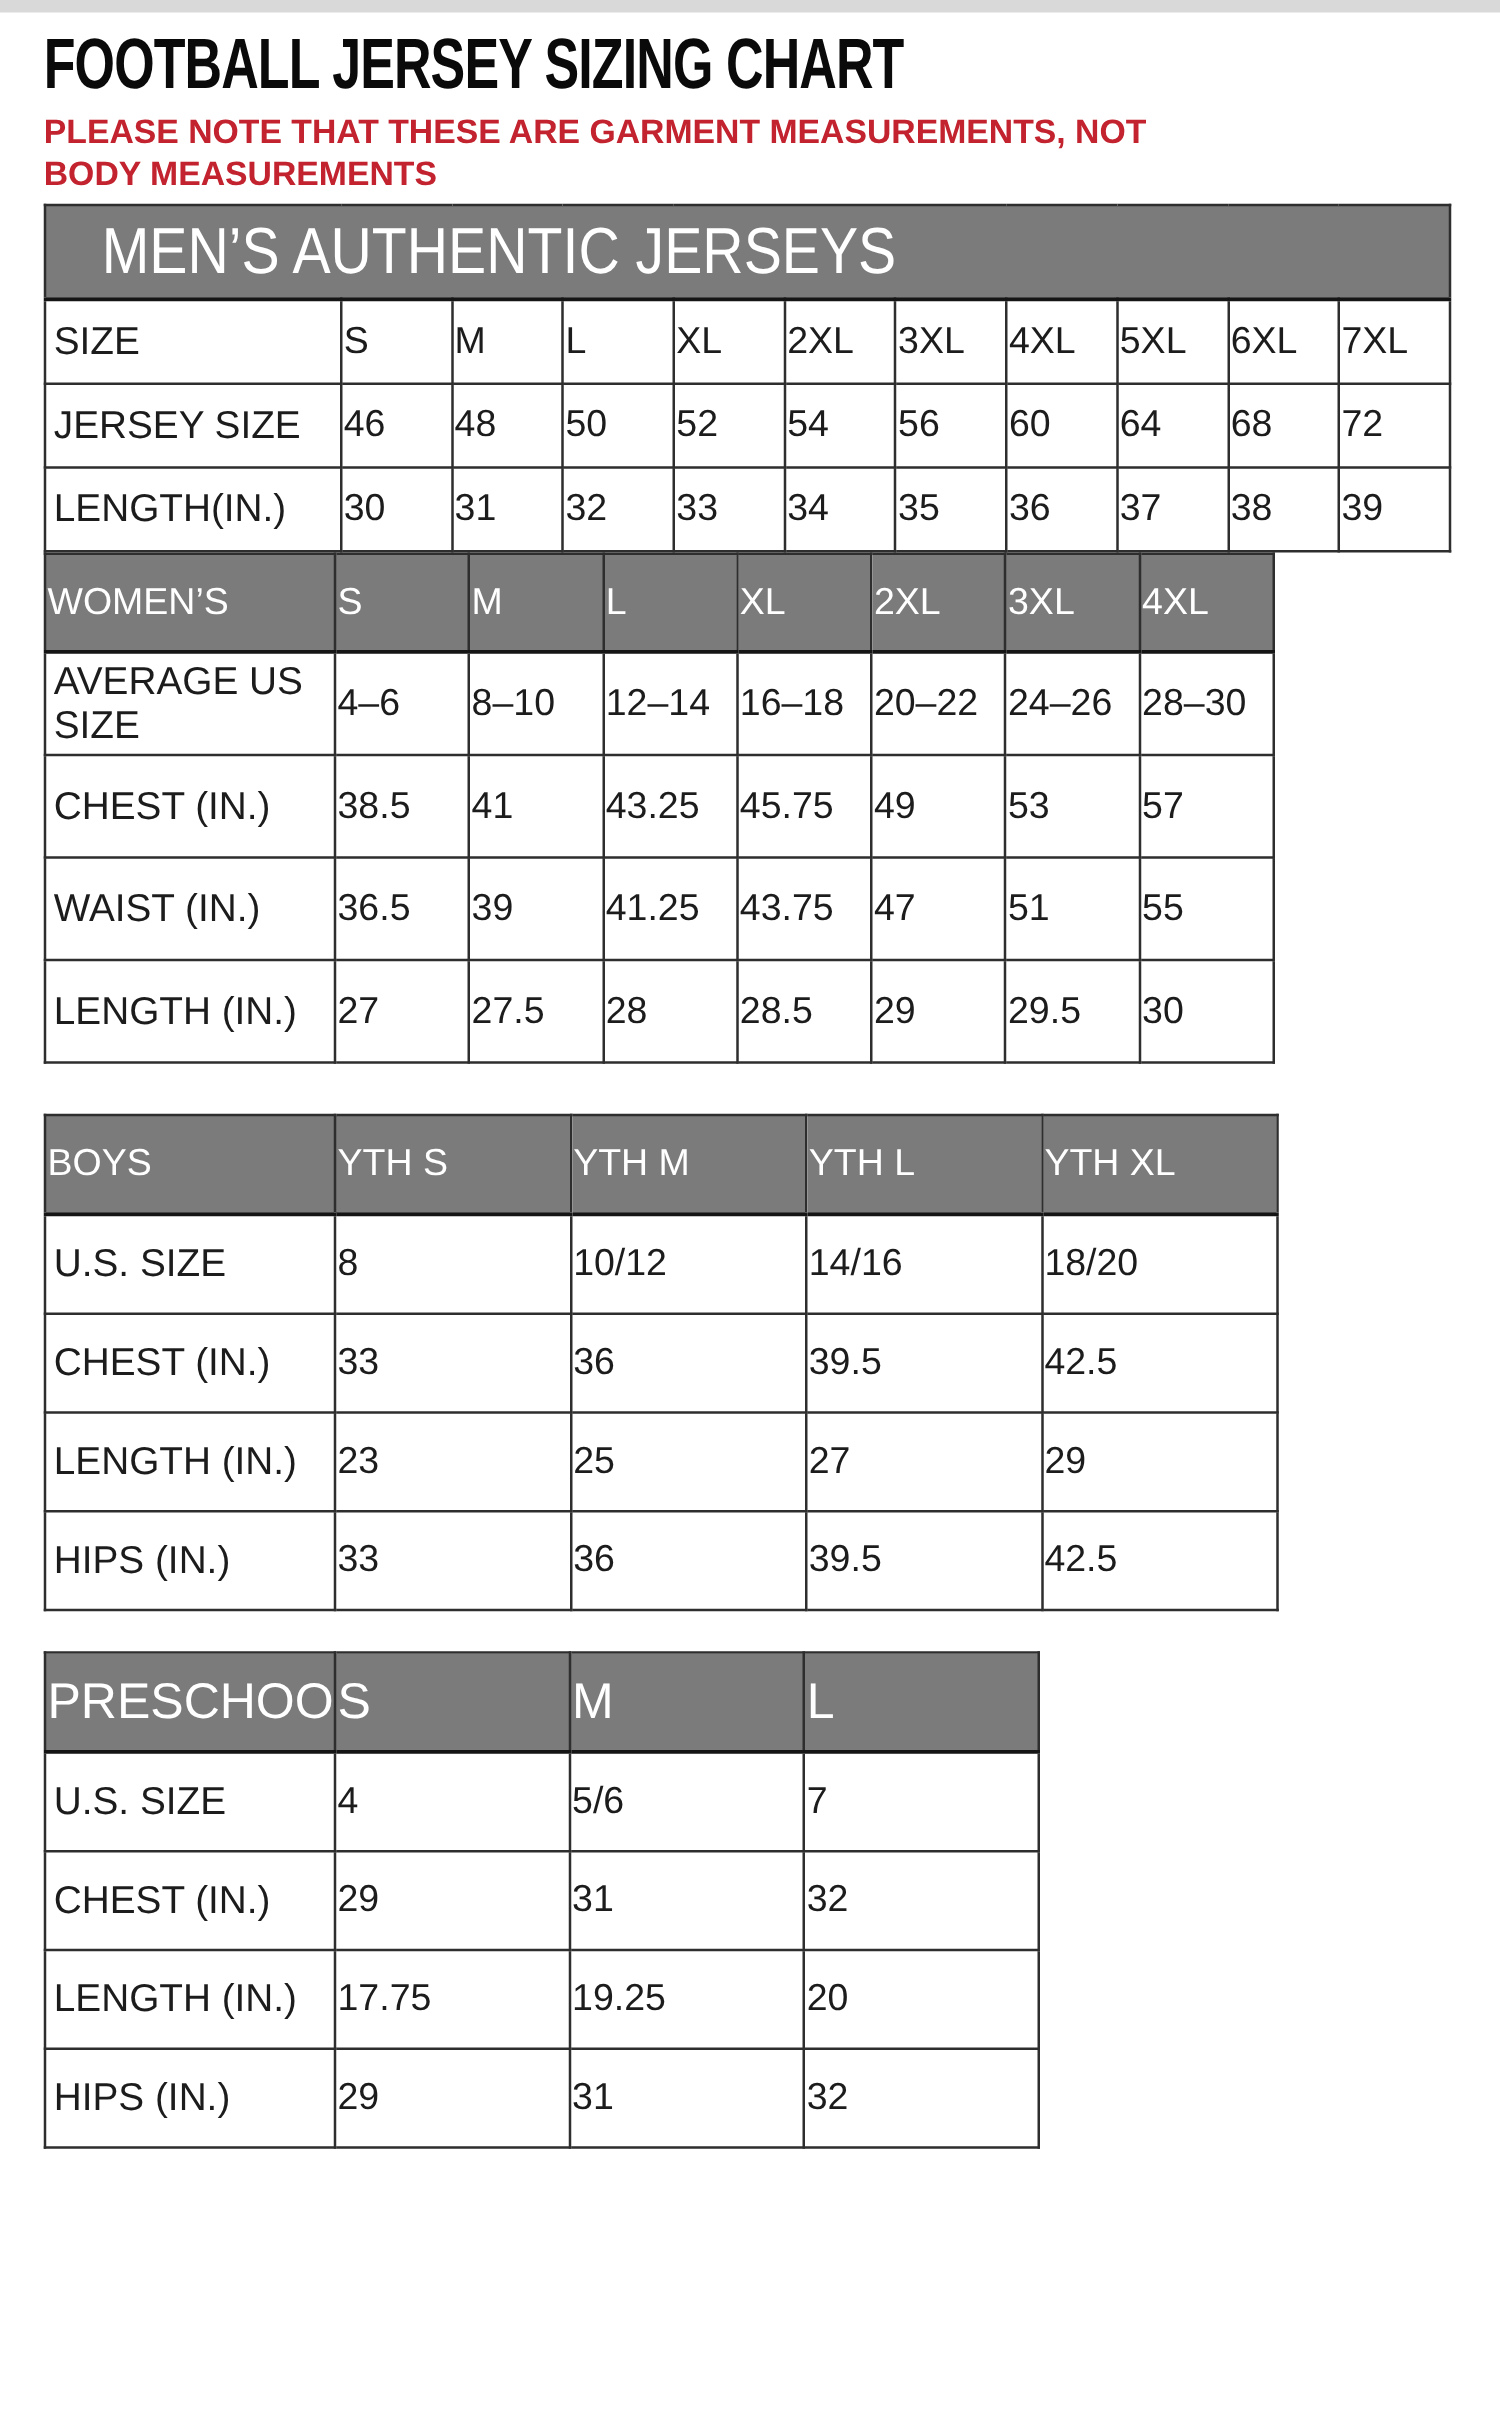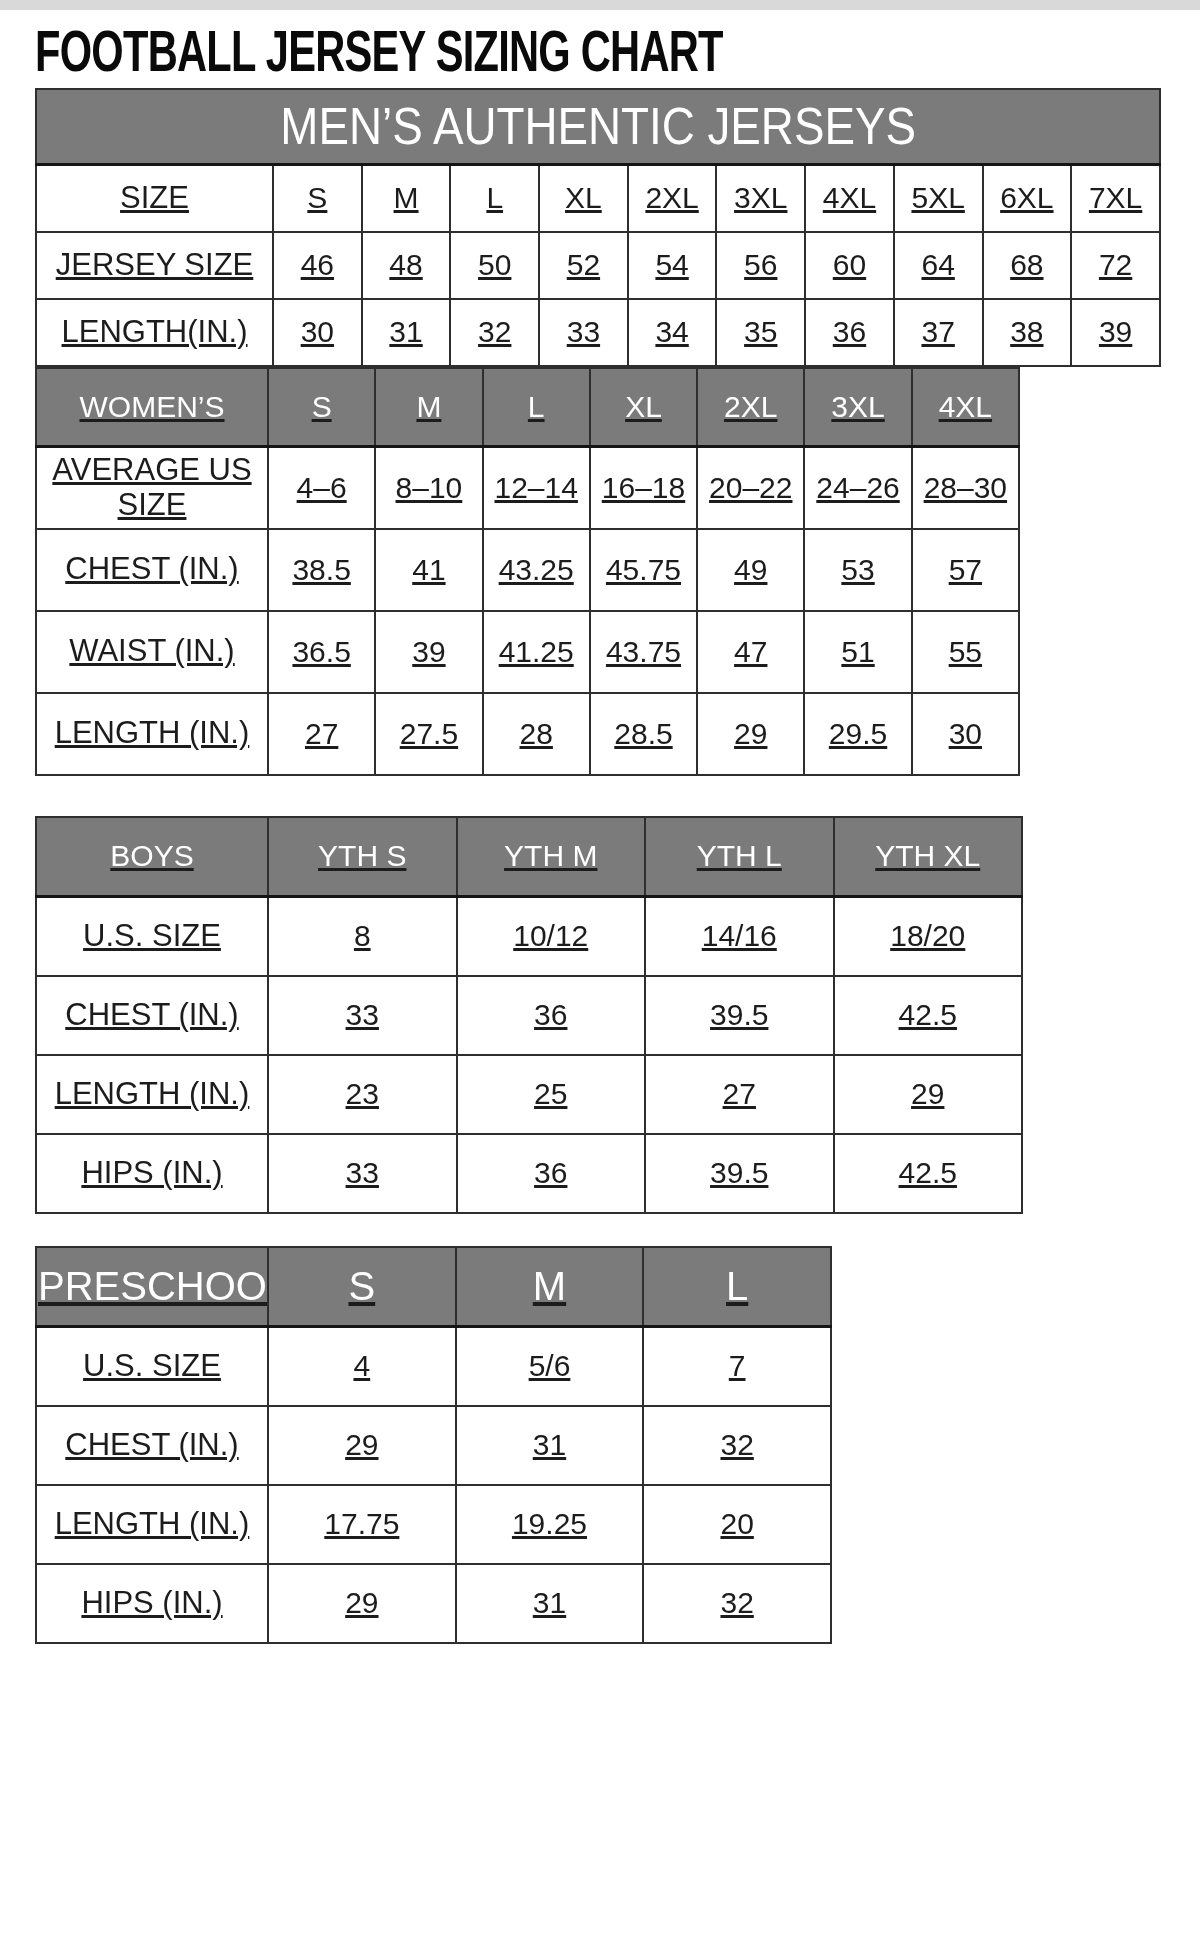--- a/index.html
+++ b/index.html
@@ -11,21 +11,21 @@
   .content{padding:0 35px;}
   .page-title{
     margin:12px 0 0 0;font-size:57px;font-weight:bold;line-height:1.05;
     white-space:nowrap;transform:scaleX(0.73);transform-origin:left center;
     color:#0a0a0a;letter-spacing:-1px;
   }
   .note{
     margin-top:6px;max-width:935px;color:var(--accent-red,#c2232e);
     font-size:27px;font-weight:bold;line-height:1.28;
   }
-  table.tbl{border-collapse:collapse;table-layout:fixed;text-align:center;text-decoration:underline;}
+  table.tbl{border-collapse:collapse;table-layout:fixed;text-align:left;}
   .tbl th,.tbl td{border:2px solid var(--border,#2e2e2e);overflow:hidden;}
   .tbl thead th{
     background:var(--header-gray,#7b7b7b);color:var(--header-text,#ffffff);
     font-weight:normal;border-bottom:3px solid #151515;
   }
   .tbl td{font-size:30px;font-weight:normal;}
   .tbl td.label{font-size:31px;line-height:1.12;padding:0 6px;}
   .condensed{display:inline-block;transform:scaleX(0.88);transform-origin:center;}
 
   .mens{width:1126px;margin-top:6px;}
@@ -50,20 +50,21 @@
 </style>
 </head>
 <body>
 
 <div class="top-strip"></div>
 
 <div class="content">
 
   <h1 class="page-title">FOOTBALL JERSEY SIZING CHART</h1>
 
+  <div class="note">PLEASE NOTE THAT THESE ARE GARMENT MEASUREMENTS, NOT BODY MEASUREMENTS</div>
 
   <table class="tbl mens">
     <colgroup>
         <col class="c-label">
         <col>
         <col>
         <col>
         <col>
         <col>
         <col>

